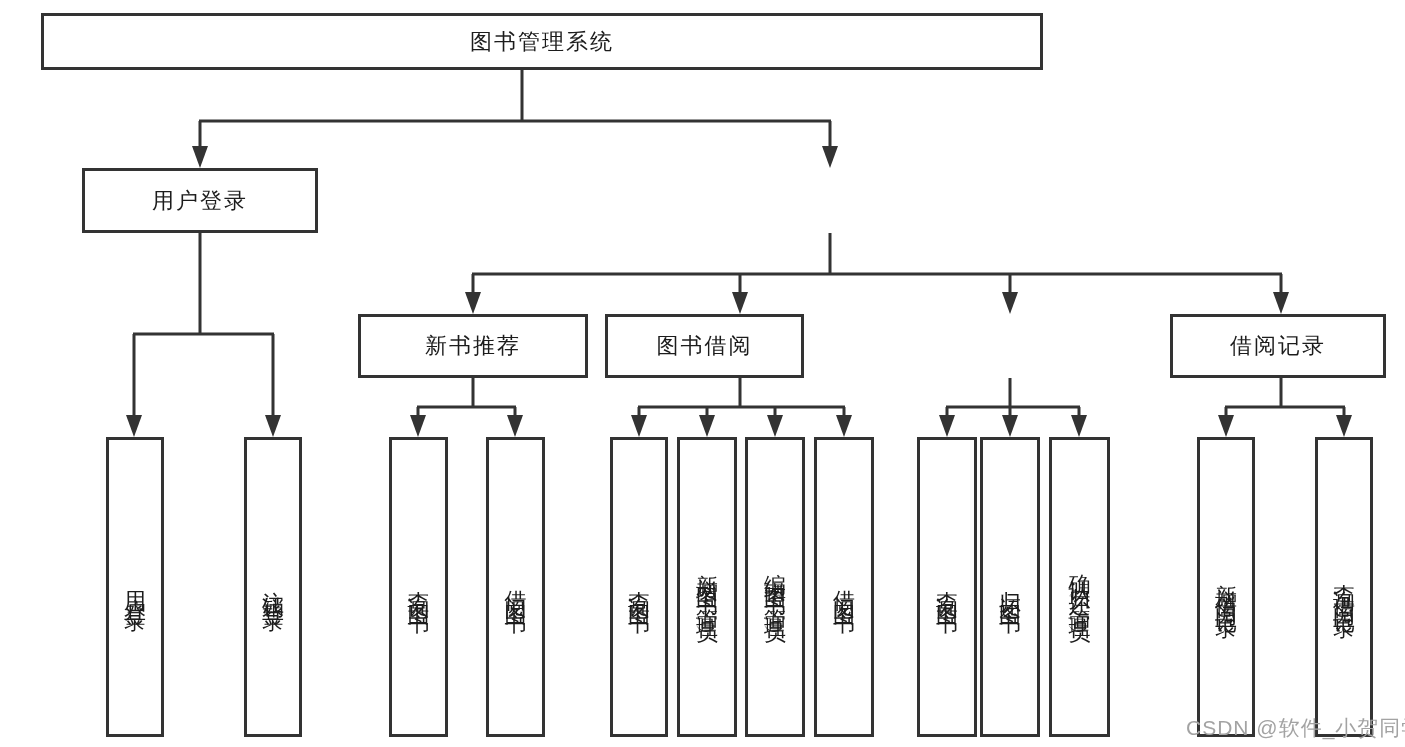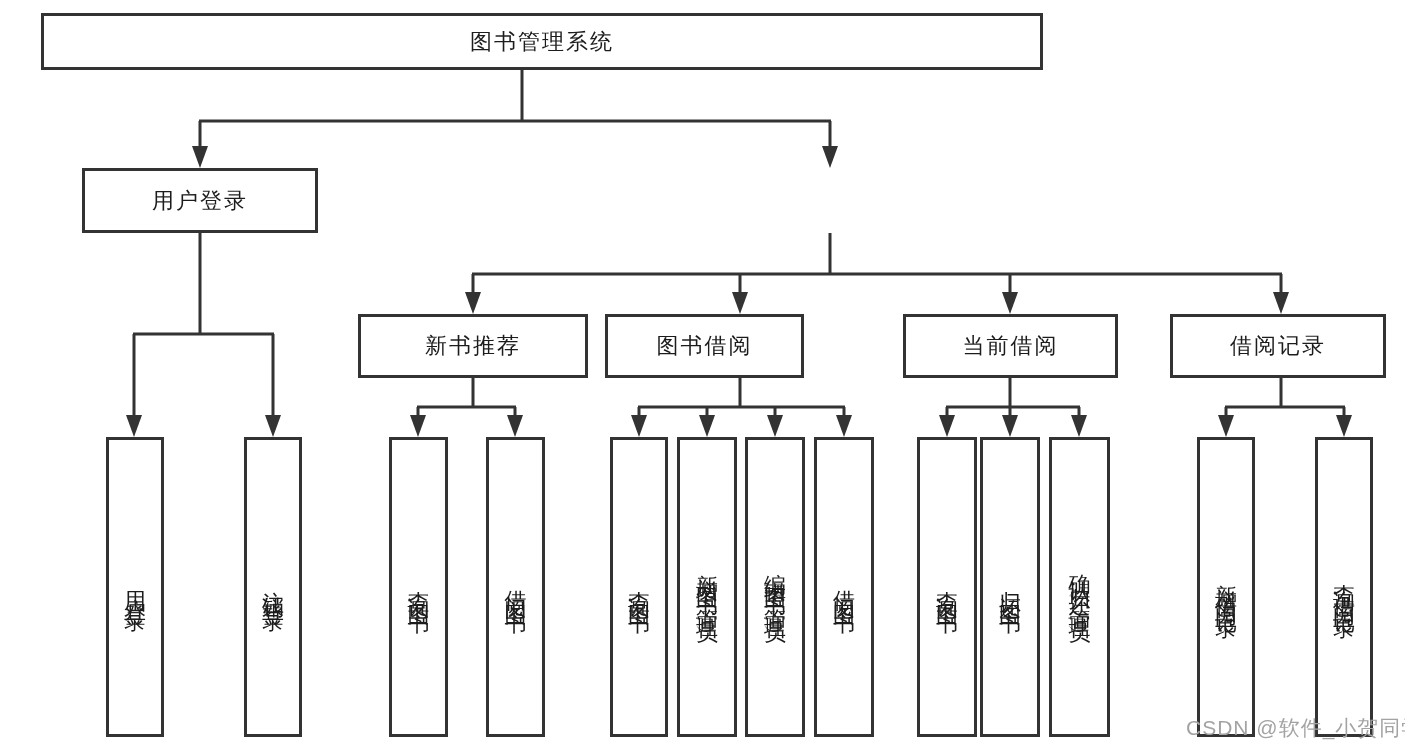--- a/index.html
+++ b/index.html
@@ -103,23 +103,20 @@
   <div class="box n-login">
     <span class="hlabel">用户登录</span>
   </div>
 
   <div class="box n-rec">
     <span class="hlabel">新书推荐</span>
   </div>
   <div class="box n-borrow">
     <span class="hlabel">图书借阅</span>
   </div>
-  <div class="box n-current">
-    <span class="hlabel">当前借阅</span>
-  </div>
   <div class="box n-records">
     <span class="hlabel">借阅记录</span>
   </div>
 
   <div class="box leaf l1">
     <span class="vlabel">用户登录</span>
   </div>
   <div class="box leaf l2">
     <span class="vlabel">注销登录</span>
   </div>

